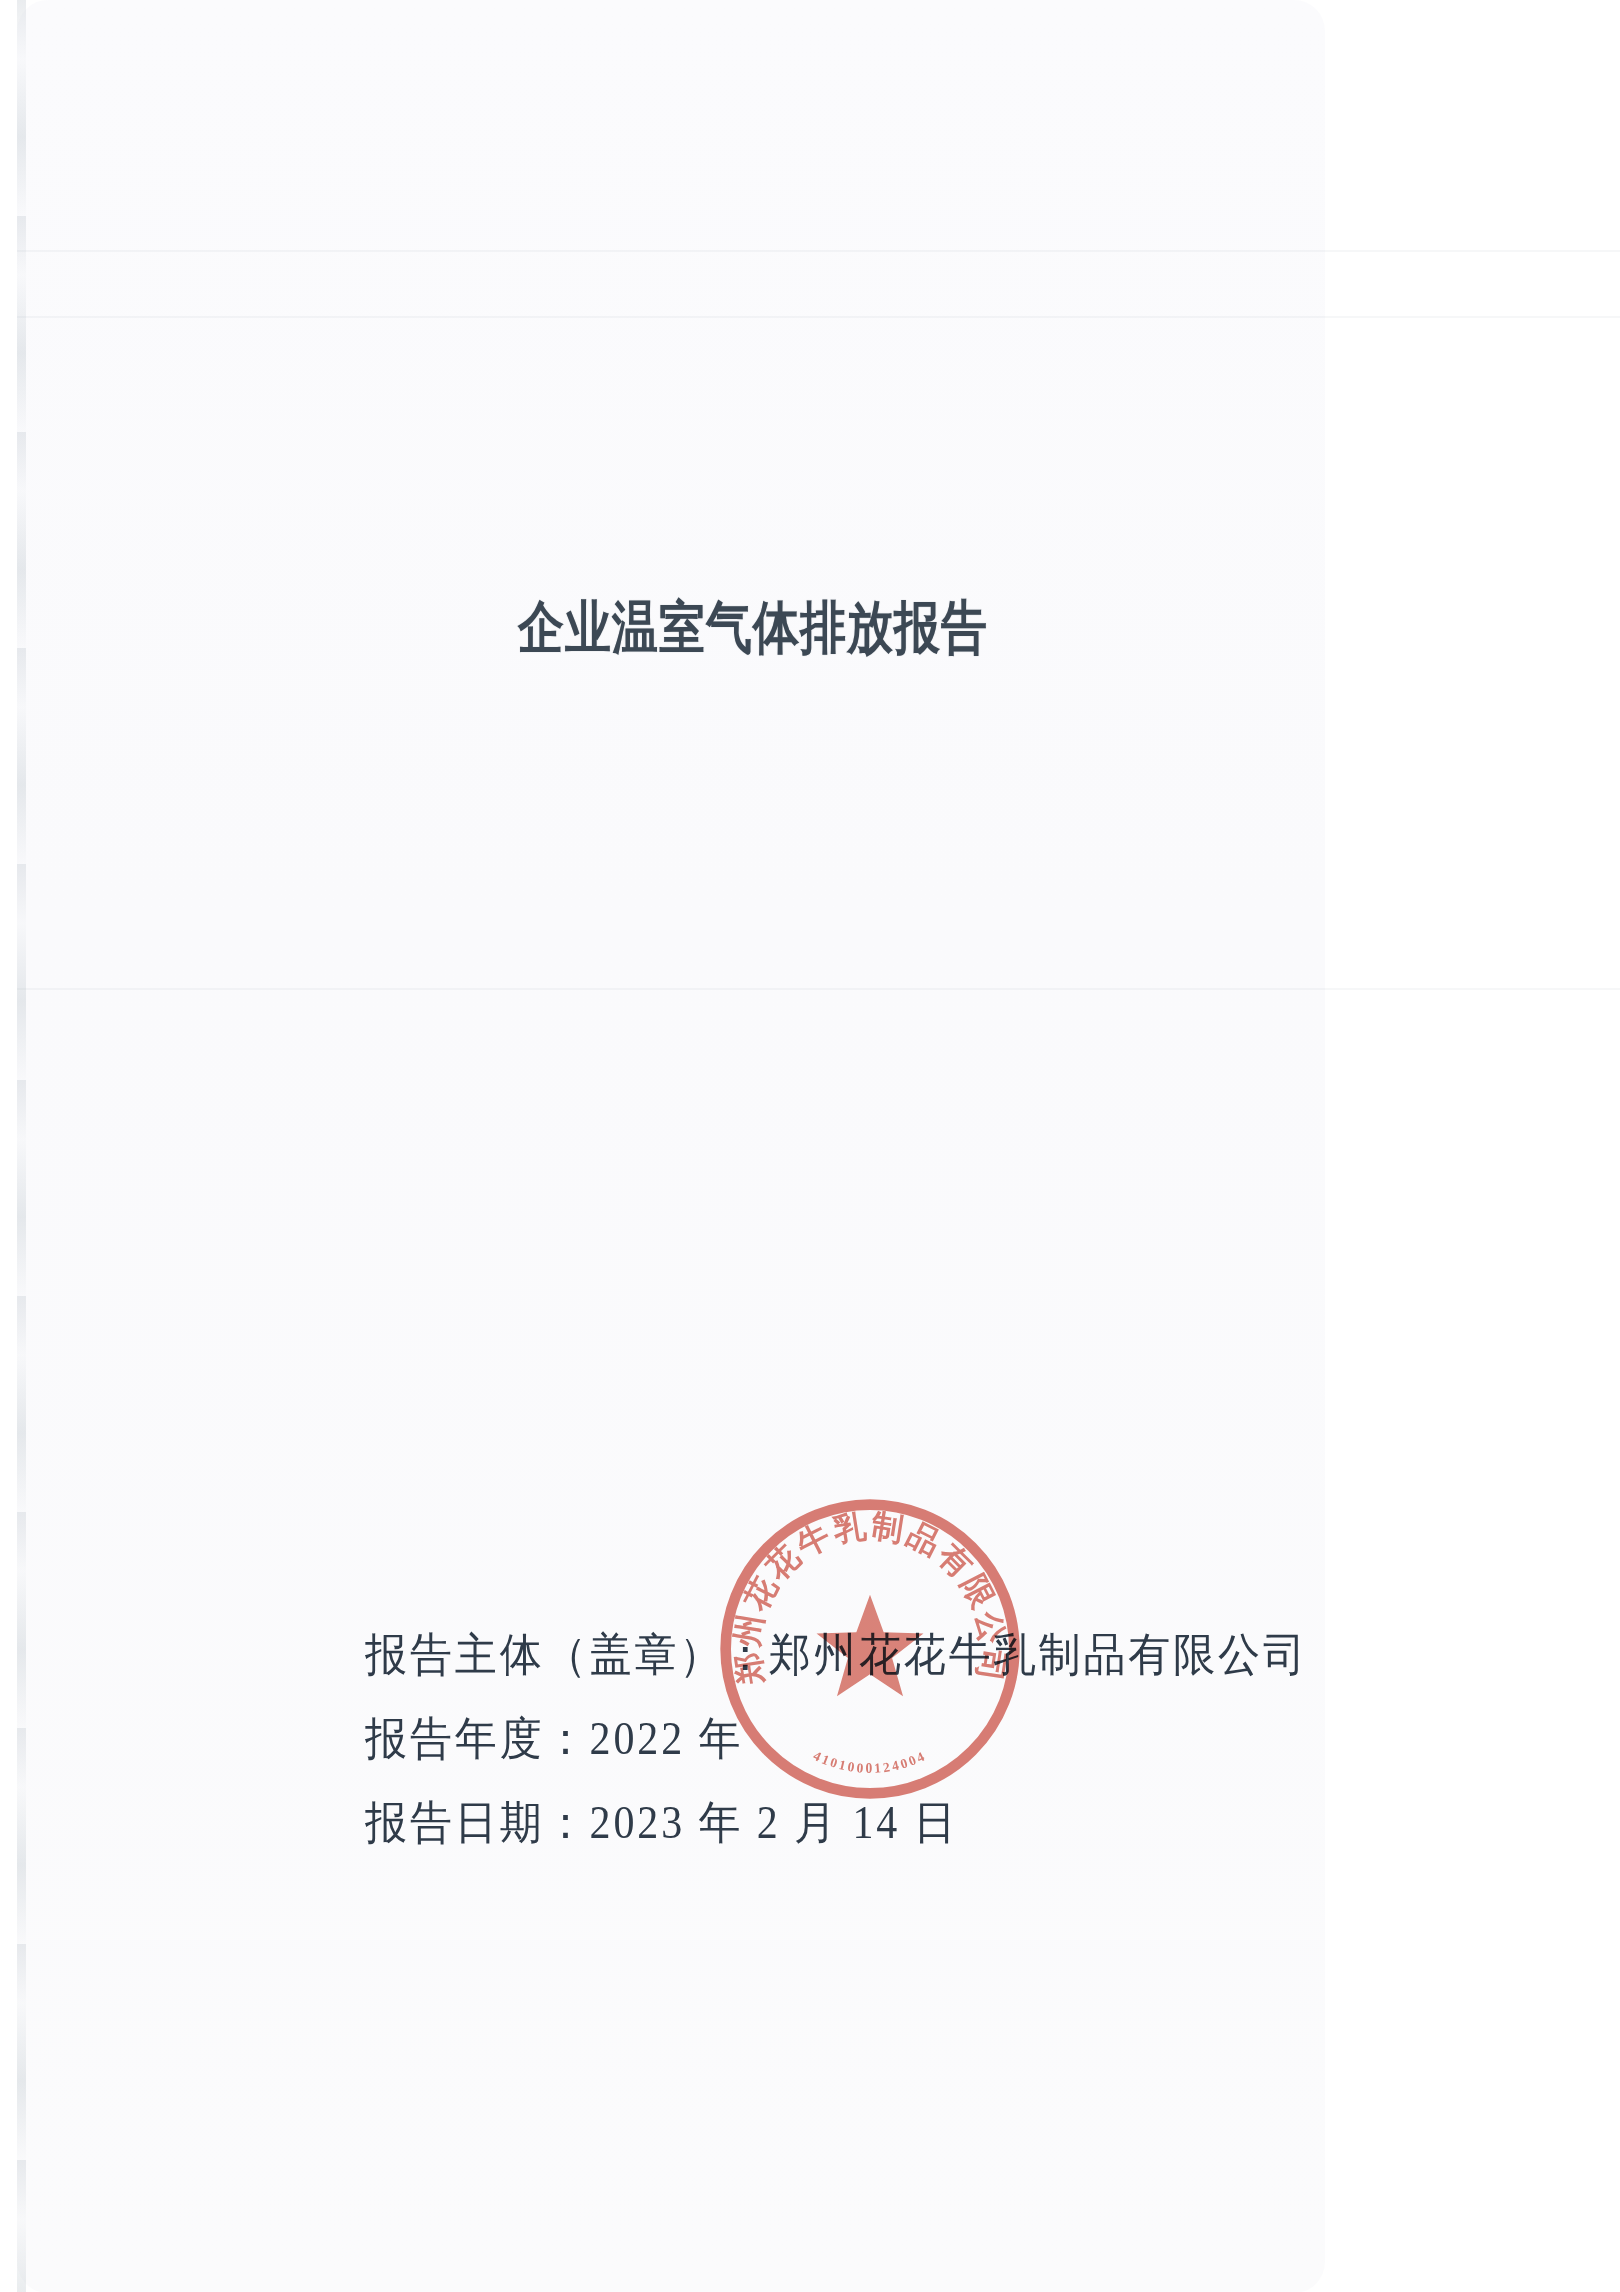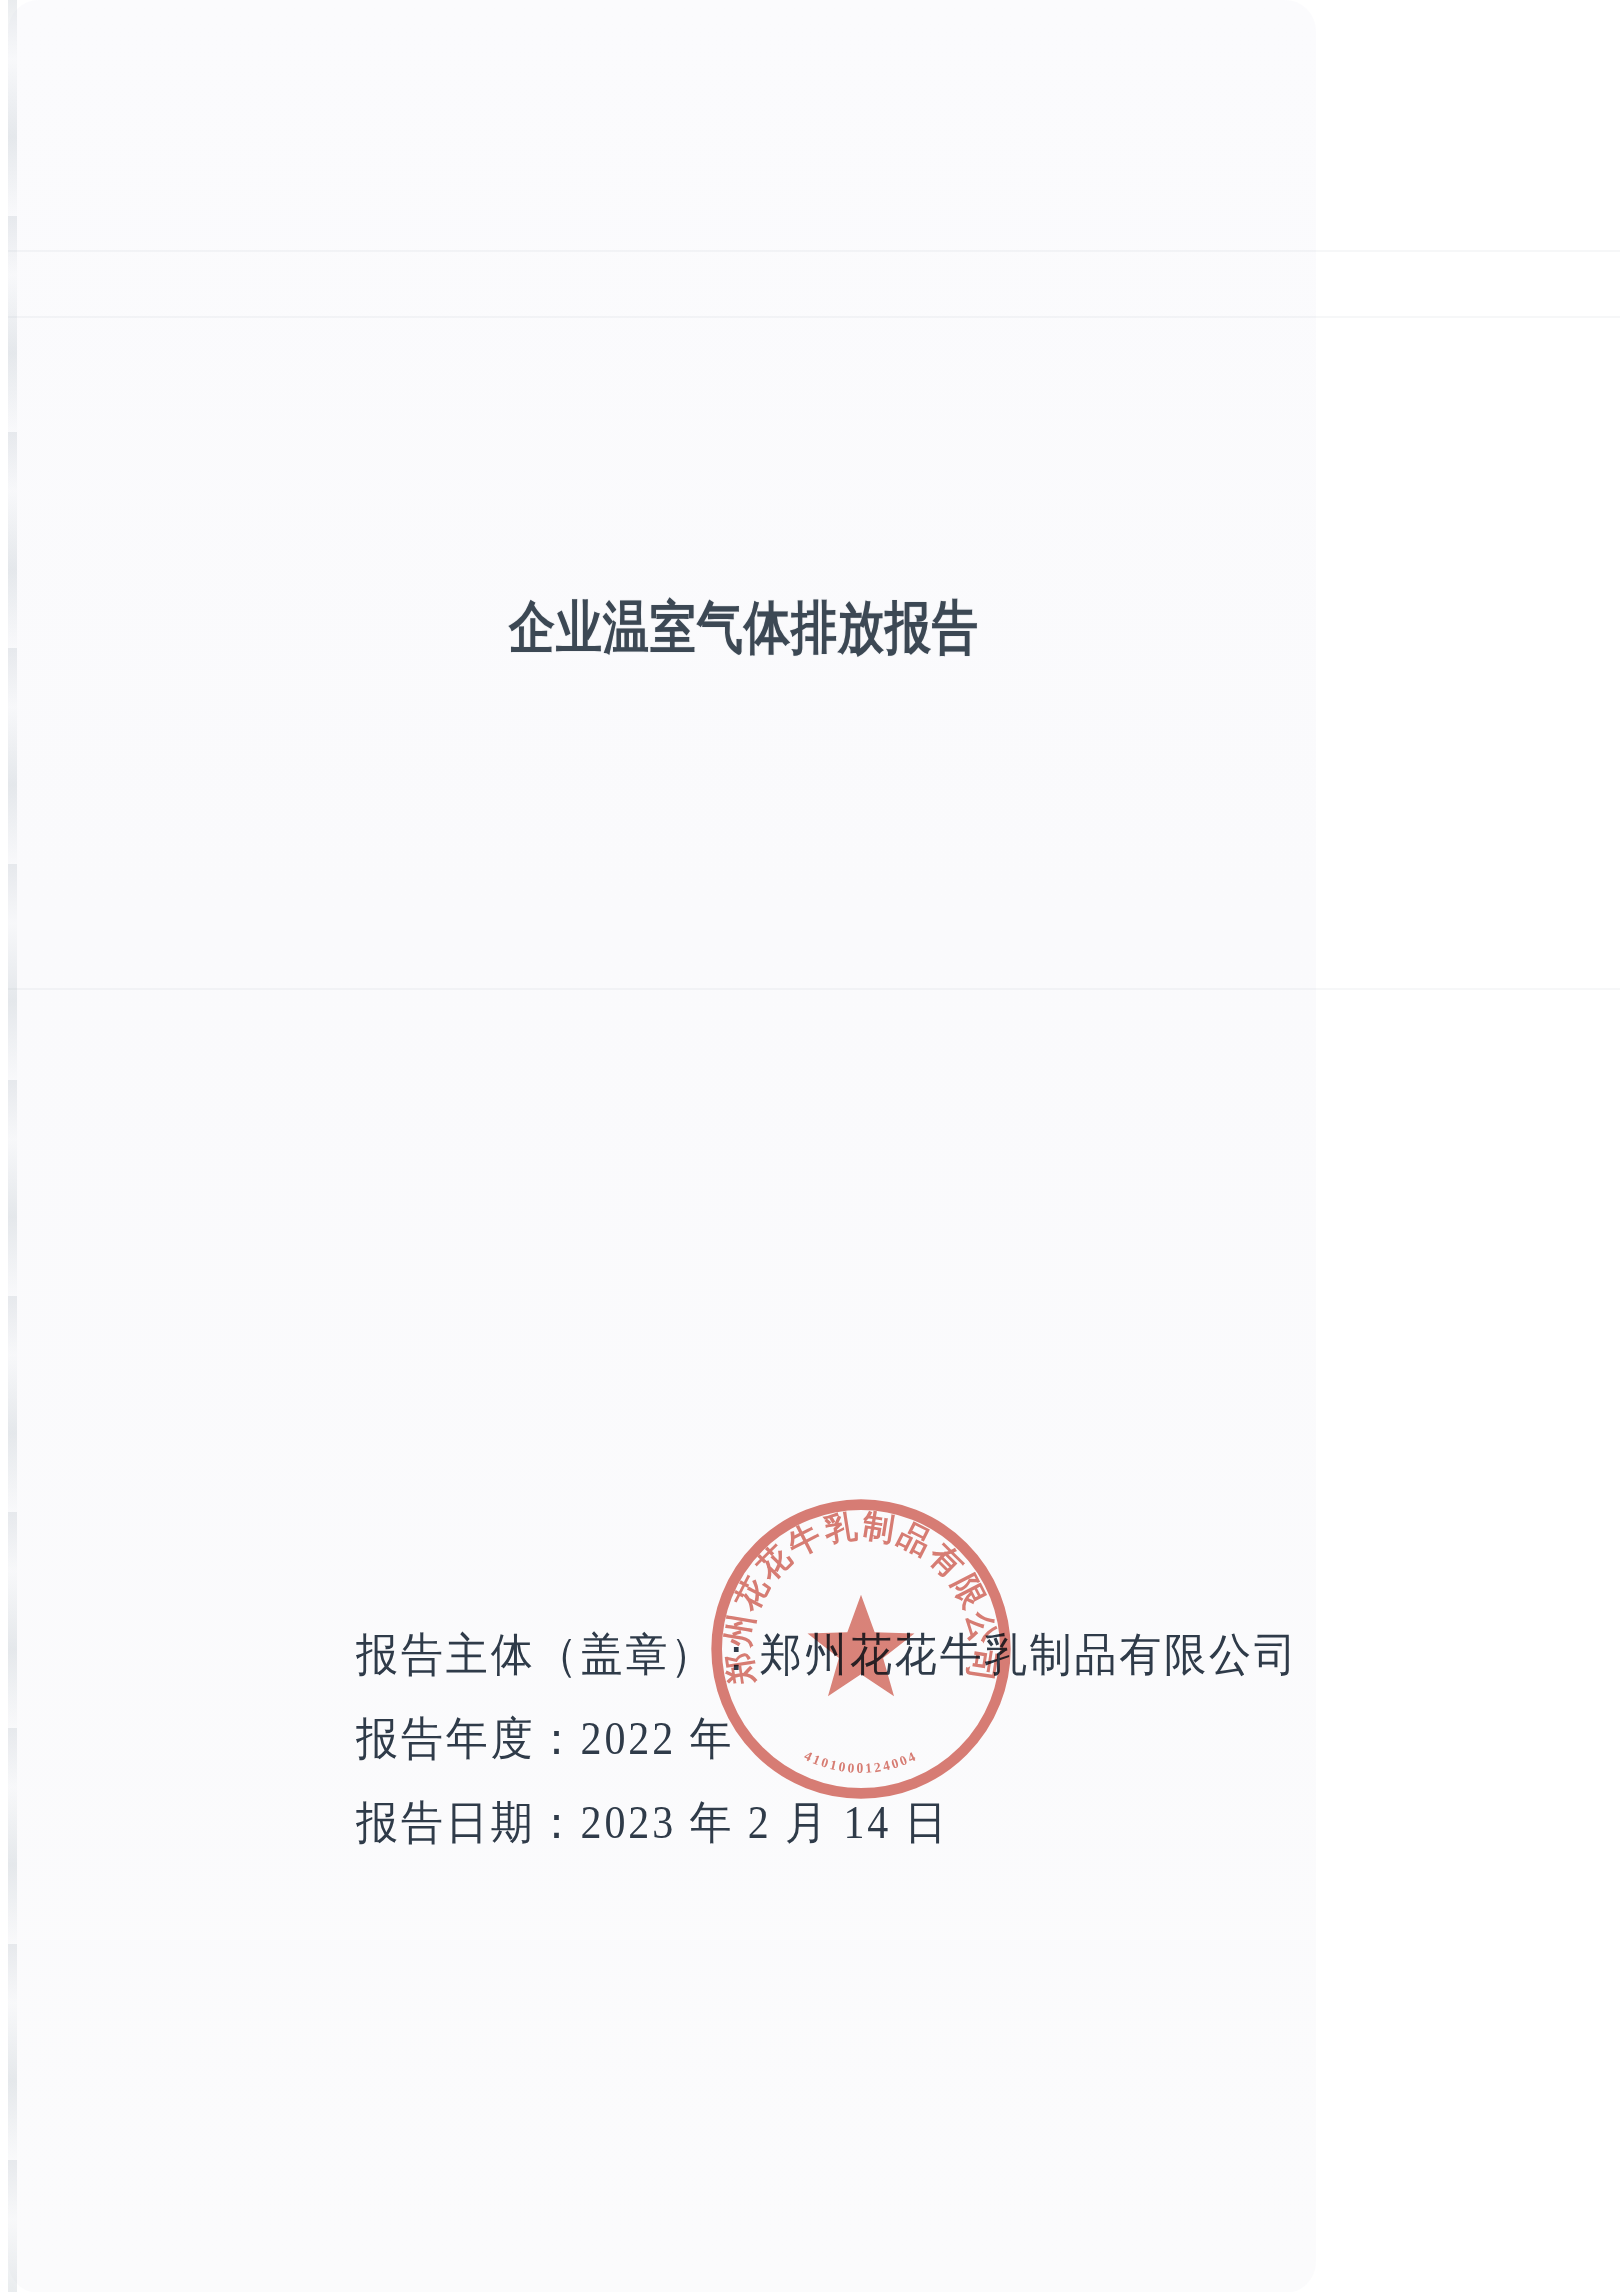--- a/index.html
+++ b/index.html
@@ -4,21 +4,21 @@
 <style>
   html,body{margin:0;padding:0;}
   body{
     width:1620px;height:2293px;
     background:#ffffff;
     font-family:"Liberation Serif","DejaVu Serif",serif;
     position:relative;
     overflow:hidden;
   }
   .page{
-    position:absolute;left:8px;top:0;width:1308px;height:2293px;
+    position:absolute;left:17px;top:0;width:1308px;height:2293px;
     background:linear-gradient(180deg,#fbfbfd 0%,#fafafc 40%,#fbfbfc 100%);
     border-radius:31px;
   }
   
   .scan-edge-left{
     position:absolute;left:0;top:0;width:8.8px;height:2293px;
     background:repeating-linear-gradient(180deg,
       rgba(170,180,190,0.25) 0px, rgba(220,226,230,0.10) 59px,
       rgba(150,165,175,0.22) 137px, rgba(230,234,238,0.08) 216px);
   }

